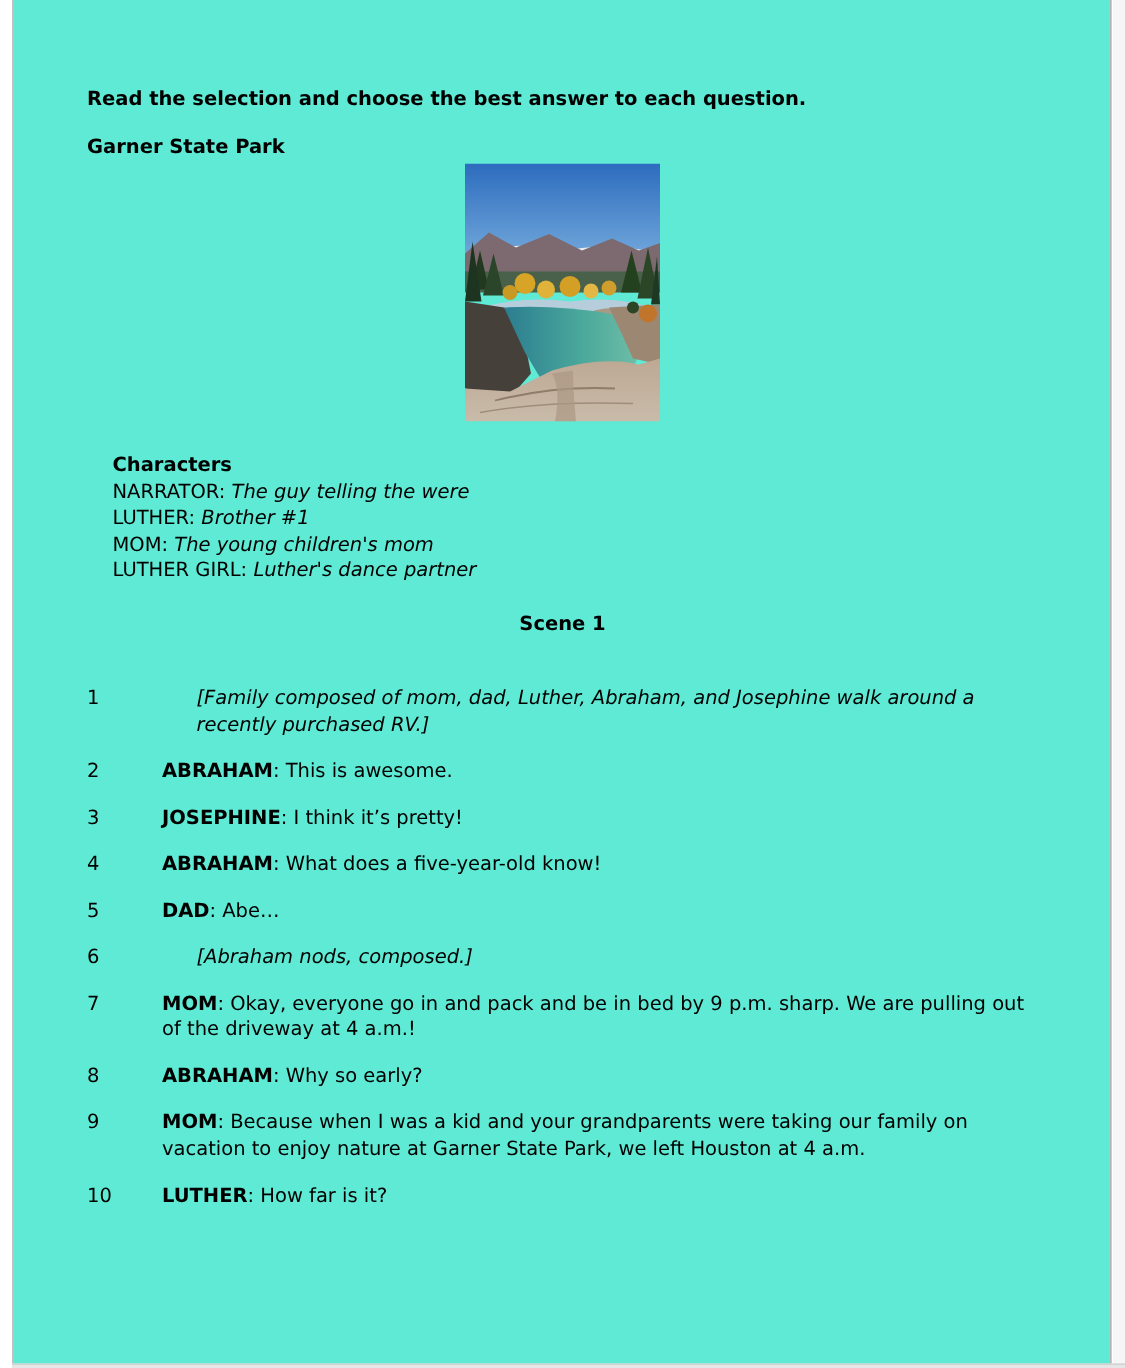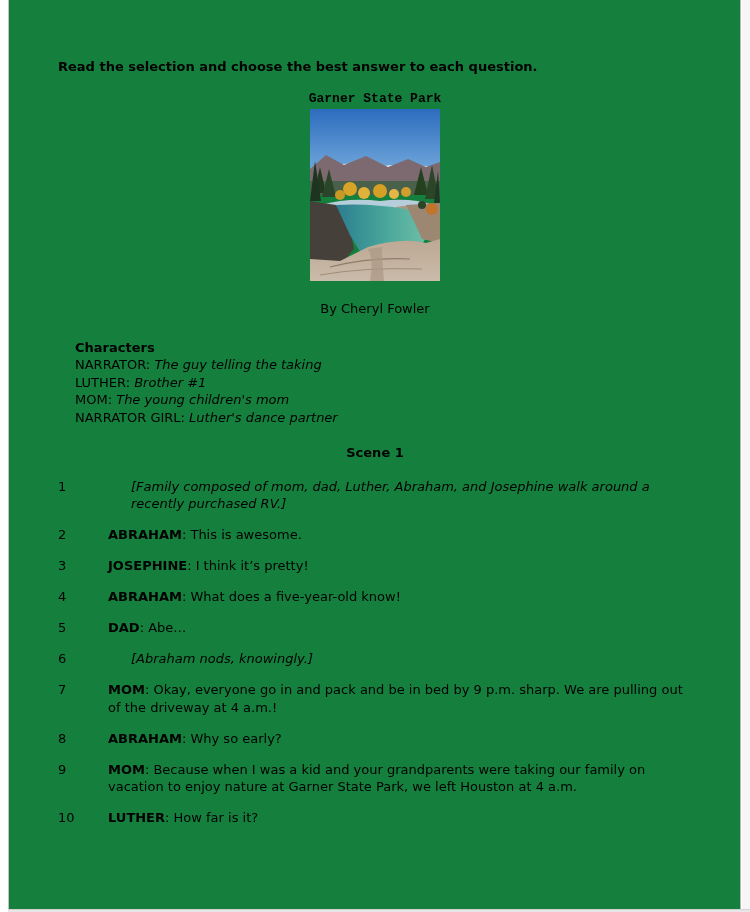--- a/index.html
+++ b/index.html
@@ -4,42 +4,42 @@
 <style>
   html, body { margin:0; padding:0; }
   body {
     width:750px; height:912px; position:relative; overflow:hidden;
     background:#ffffff; color:#000000;
     font-family:"DejaVu Sans", "Liberation Sans", sans-serif;
     font-size:13px; line-height:17.5px;
   }
   .panel {
     position:absolute; left:8px; top:0; width:733px; height:912px;
-    box-sizing:border-box; background:#15803d;
+    box-sizing:border-box; background:#5eead4;
     border-left:1px solid #c2c2c2; border-right:1px solid #b5b5b5;
   }
   .scroll-gutter {
     position:absolute; left:742px; top:0; width:8px; height:912px;
     background:#f6f6f6;
   }
   .bottom-strip {
     position:absolute; left:8px; top:909px; width:742px; height:3px;
     background:#e6e6e6; border-top:1px solid #d2d2d2; box-sizing:border-box;
   }
   .content { padding:58px 48px 0 49px; }
   .instruction { font-weight:bold; margin:0; }
-  .title { text-align:center; font-weight:bold; margin:14px 0 2px 0;font-family:Liberation Mono, monospace; }
+  .title { font-weight:bold; margin:14px 0 2px 0; }
   .photo-wrap { text-align:center; margin:0; }
   .photo-wrap svg { display:inline-block; width:130px; height:172px; vertical-align:top; }
   .byline { text-align:center; margin:19px 0 0 0; }
   .characters { margin-top:21px;margin-left:17px; }
   .char-heading { font-weight:bold; }
   .char-line b { font-weight:normal; }
   .char-line i { font-style:italic; }
-  .scene-heading { text-align:center; font-weight:bold; margin:18px 0 16px 0; }
+  .scene-heading { text-align:center; font-weight:bold; margin:18px 0 32px 0; }
   .scene-line { display:flex; margin:0 0 13.5px 0; }
   .scene-num { width:50px; flex:none; }
   .scene-text { flex:1; }
   .scene-text .speaker { font-weight:bold; }
   .scene-text.stage { font-style:italic;margin-left:23px; }
 </style>
 </head>
 <body>
 
 <div class="panel">
@@ -90,29 +90,28 @@
         <path d="M96,96 L130,94 L130,134 L112,130 Q104,112 96,96 Z" fill="#9c8872"></path>
         <circle cx="122" cy="100" r="6" fill="#c0742c"></circle>
         <circle cx="112" cy="96" r="4" fill="#2c4527"></circle>
         <path d="M0,150 L30,152 L58,138 Q92,128 116,134 L130,130 L130,172 L0,172 Z" fill="url(#rock)"></path>
         <path d="M20,158 Q60,148 100,150" stroke="#8f7c69" stroke-width="1.2" fill="none"></path>
         <path d="M10,166 Q55,158 112,160" stroke="#a08d79" stroke-width="1" fill="none"></path>
         <path d="M58,140 Q64,150 60,172 L74,172 Q72,150 72,138 Z" fill="#ab9783" opacity="0.7"></path>
       </svg>
     </div>
 
-    <p class="byline">By Cheryl Fowler</p>
 
     <div class="characters">
       <div class="char-heading">Characters</div>
       <div id="char-list">
-          <div class="char-line"><b>NARRATOR:</b> <i>The guy telling the taking</i></div>
+          <div class="char-line"><b>NARRATOR:</b> <i>The guy telling the were</i></div>
           <div class="char-line"><b>LUTHER:</b> <i>Brother #1</i></div>
           <div class="char-line"><b>MOM:</b> <i>The young children's mom</i></div>
-          <div class="char-line"><b>NARRATOR GIRL:</b> <i>Luther's dance partner</i></div>
+          <div class="char-line"><b>LUTHER GIRL:</b> <i>Luther's dance partner</i></div>
         </div>
     </div>
 
     <p class="scene-heading">Scene 1</p>
 
     <div id="scene-list">
         <div class="scene-line">
           <div class="scene-num">1</div>
           <div class="scene-text stage">[Family composed of mom, dad, Luther, Abraham, and Josephine walk around a recently purchased RV.]</div>
         </div>
@@ -127,21 +126,21 @@
         <div class="scene-line">
           <div class="scene-num">4</div>
           <div class="scene-text"><span class="speaker">ABRAHAM</span>: What does a five-year-old know!</div>
         </div>
         <div class="scene-line">
           <div class="scene-num">5</div>
           <div class="scene-text"><span class="speaker">DAD</span>: Abe…</div>
         </div>
         <div class="scene-line">
           <div class="scene-num">6</div>
-          <div class="scene-text stage">[Abraham nods, knowingly.]</div>
+          <div class="scene-text stage">[Abraham nods, composed.]</div>
         </div>
         <div class="scene-line">
           <div class="scene-num">7</div>
           <div class="scene-text"><span class="speaker">MOM</span>: Okay, everyone go in and pack and be in bed by 9 p.m. sharp. We are pulling out of the driveway at 4 a.m.!</div>
         </div>
         <div class="scene-line">
           <div class="scene-num">8</div>
           <div class="scene-text"><span class="speaker">ABRAHAM</span>: Why so early?</div>
         </div>
         <div class="scene-line">

